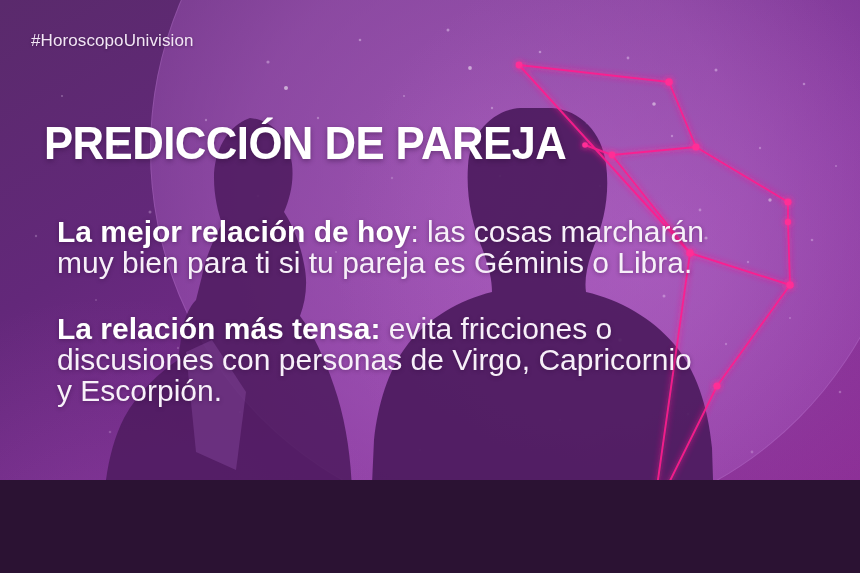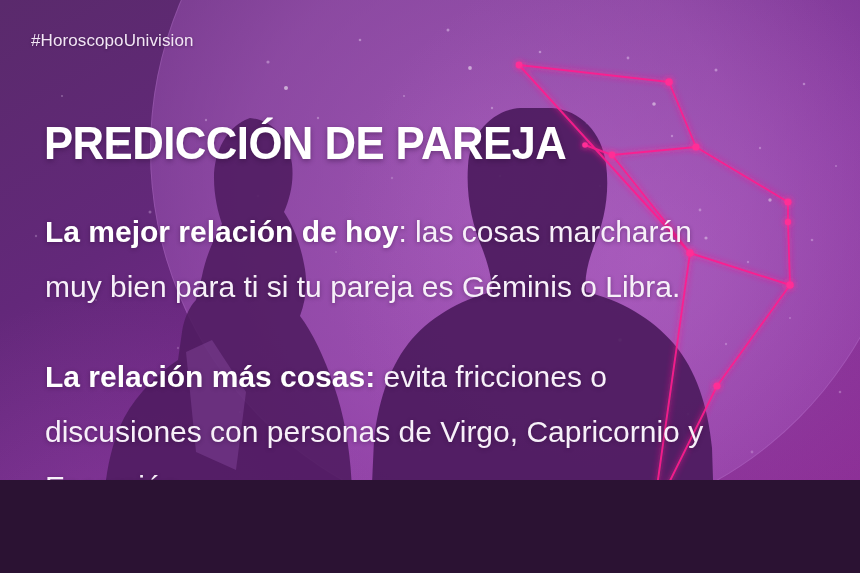--- a/index.html
+++ b/index.html
@@ -76,25 +76,25 @@
     transform-origin:left center;
     text-shadow:0 2px 6px rgba(40,10,50,.40);
     white-space:nowrap;
   }
   #body-copy{
     position:absolute;left:45px;top:204px;
     width:680px;
   }
   .para{
     font-size:30px;
-    line-height:55px;
+    line-height:31px;
     color:#f7f0f9;
     font-weight:400;
     text-shadow:0 1px 4px rgba(45,12,55,.42);
-    margin:0;
+    margin:12px;
   }
   .para + .para{margin-top:35px;}
   .para b{font-weight:700;color:#ffffff;}
 </style>
 </head>
 <body>
 
 <div id="card">
 
   <div class="glow" id="glow-main"></div>
@@ -248,17 +248,17 @@
 
   <div id="hashtag">#HoroscopoUnivision</div>
 
   <h1 id="title">PREDICCIÓN DE PAREJA</h1>
 
   <div id="body-copy">
     <p class="para">
       <b>La mejor relación de hoy</b><span>: </span><span>las cosas marcharán muy bien para ti si tu pareja es Géminis o Libra.</span>
     </p>
     <p class="para">
-      <b>La relación más cosas:</b><span> </span><span>evita fricciones o discusiones con personas de Virgo, Capricornio y Escorpión.</span>
+      <b>La relación más tensa:</b><span> </span><span>evita fricciones o discusiones con personas de Virgo, Capricornio y Escorpión.</span>
     </p>
   </div>
 
 </div>
 
 </body></html>

